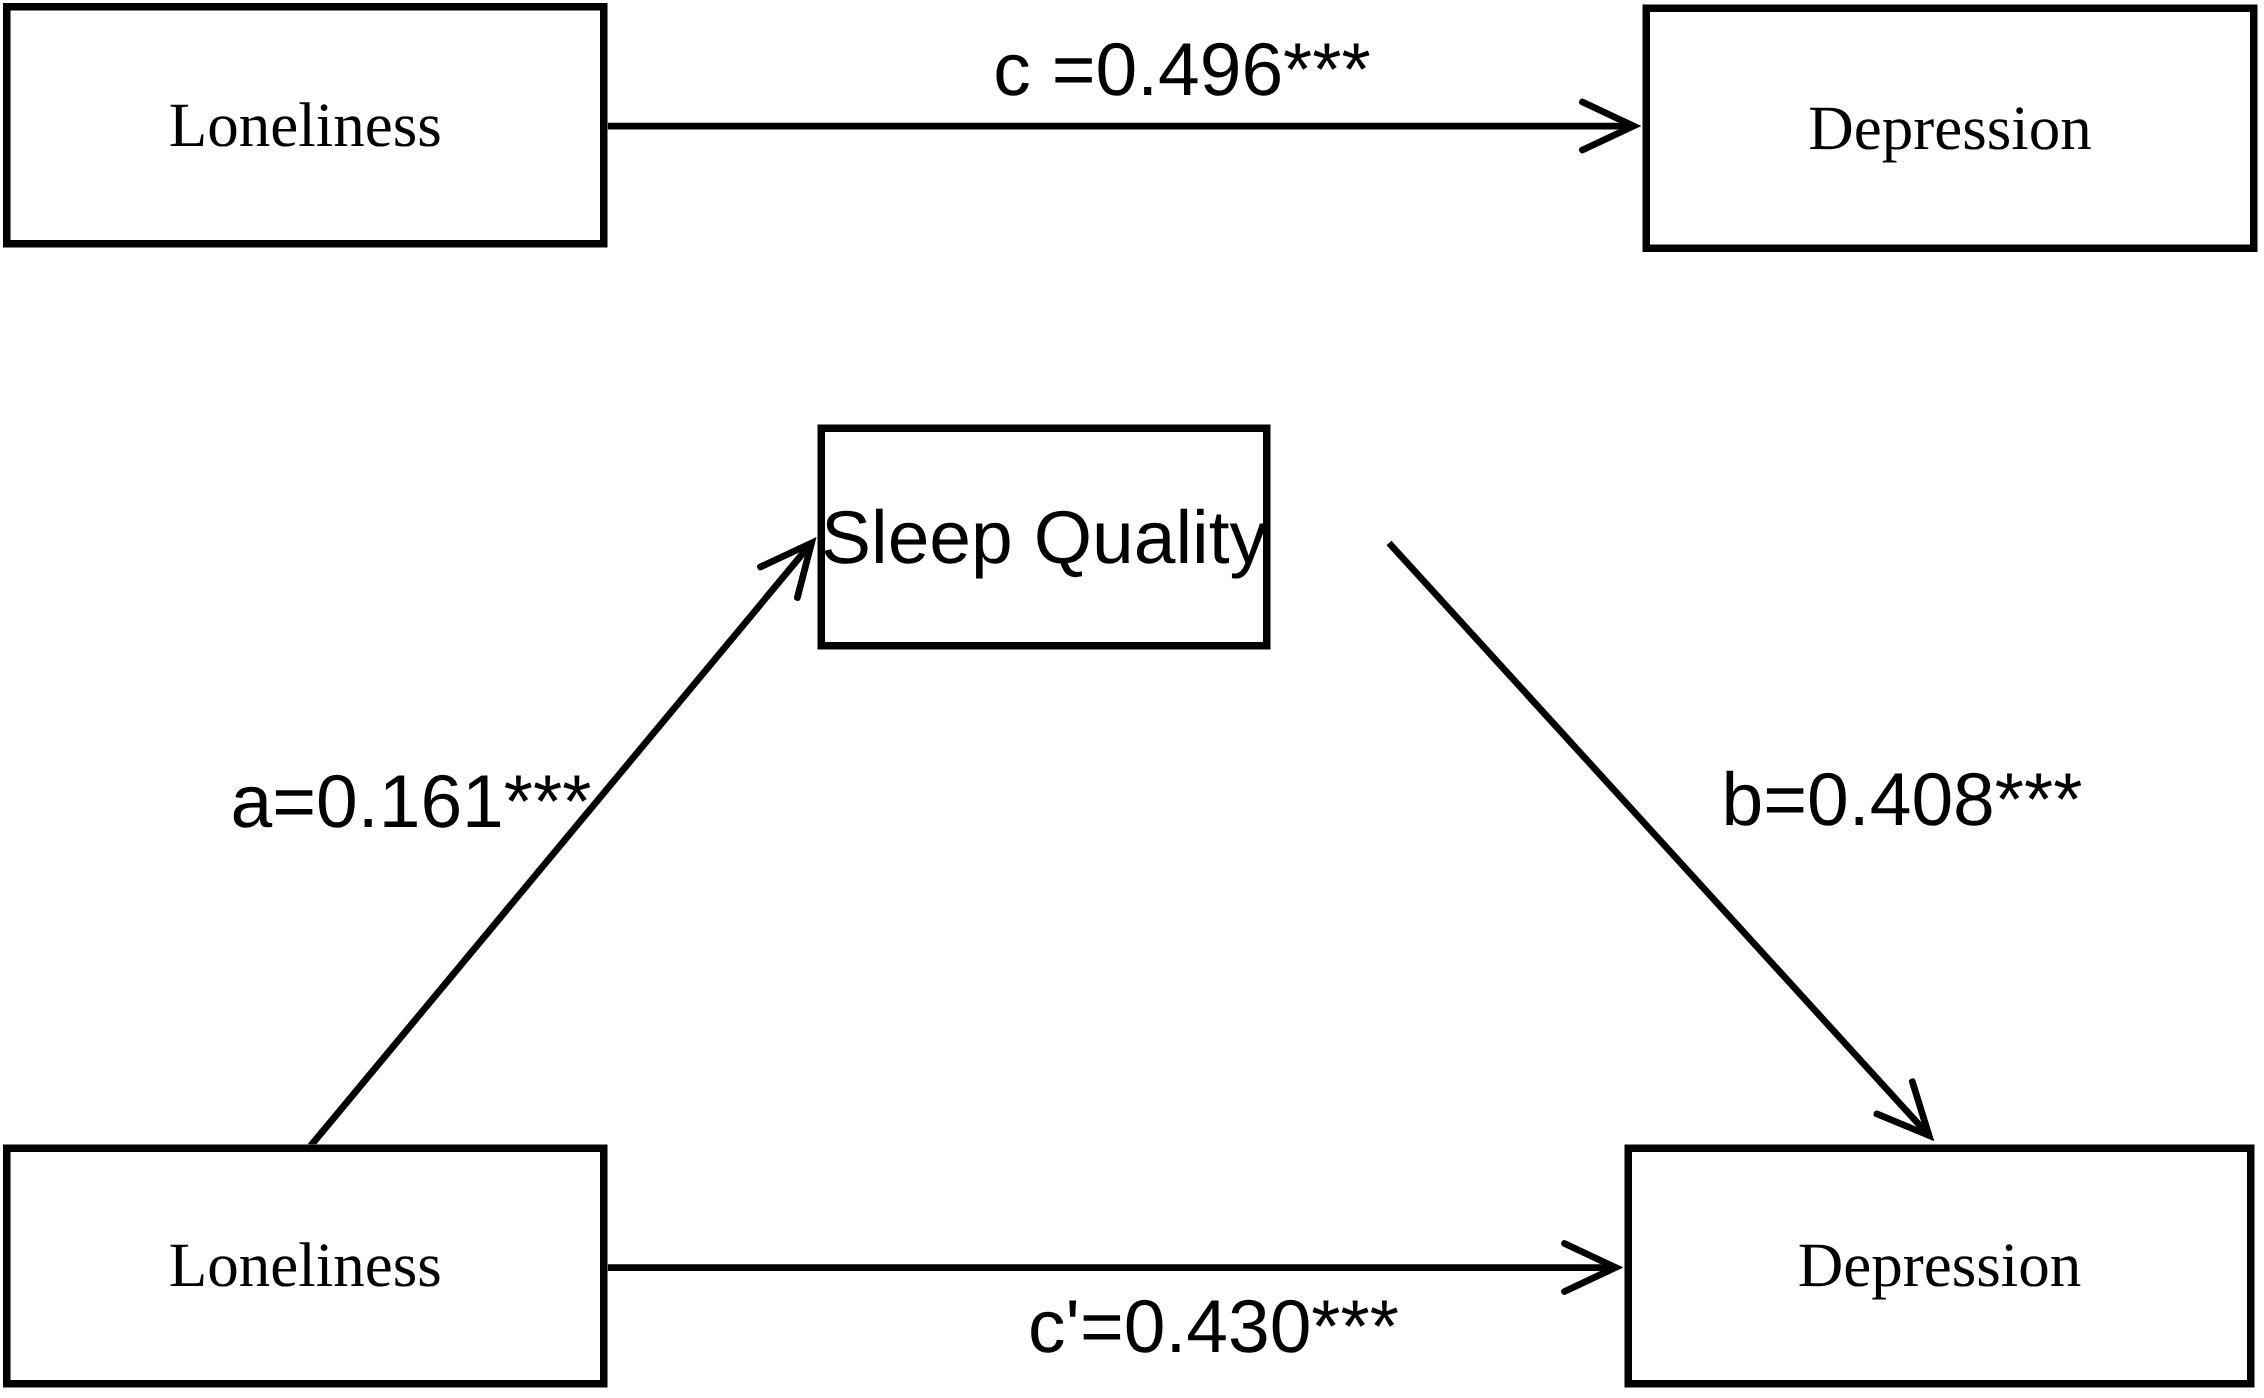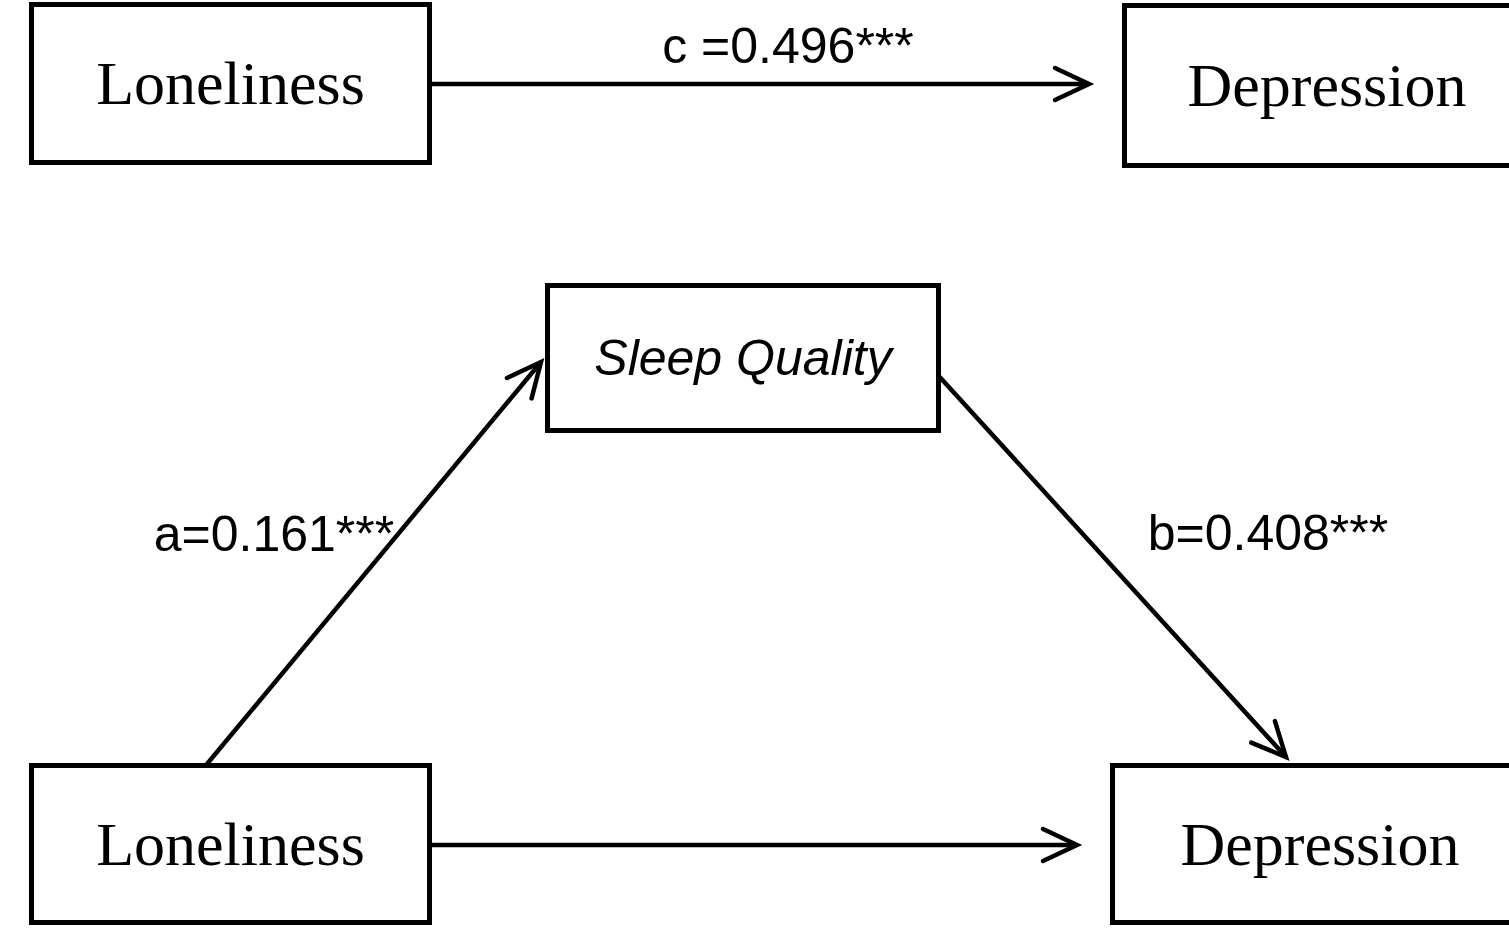--- a/index.html
+++ b/index.html
@@ -26,41 +26,40 @@
     border: 5px solid #000000;
     background: #ffffff;
     display: flex;
     align-items: center;
     justify-content: center;
     white-space: nowrap;
     color: #000000;
   }
   .node.serif {
     font-family: "Liberation Serif", serif;
-    font-size: 62px;
-    margin-left: 27px;
+    font-size: 42px;
   }
   .node.sans {
     font-family: "Liberation Sans", sans-serif;
     font-size: 50px;
   }
   .path-label {
     position: absolute;
     font-family: "Liberation Sans", sans-serif;
     font-size: 50px;
     line-height: 1.15;
     color: #000000;
     white-space: nowrap;
     transform: translateX(-50%);
     text-align: right;
   }
   
   #node-top-loneliness   { left: 2px;    top: 2px;   width: 403px; height: 163px; }
   #node-top-depression   { left: 1095px; top: 3px;   width: 410px; height: 165px; }
-  #node-sleep-quality    { left: 545px;  top: 283px; width: 396px; height: 150px; font-style: italic; }
+  #node-sleep-quality    { left: 545px;  top: 283px; width: 302px; height: 150px; }
   #node-bottom-loneliness{ left: 2px;    top: 763px; width: 403px; height: 162px; }
   #node-bottom-depression{ left: 1083px; top: 763px; width: 420px; height: 162px; }
   
   #label-path-c       { left: 788px;  top: 18px;  }
   #label-path-a       { left: 246px;  top: 506px; margin-left: 28px; }
   #label-path-b       { left: 1268px; top: 505px; }
   #label-path-c-prime { left: 809px;  top: 856px; }
 </style>
 </head>
 <body>
@@ -102,14 +101,15 @@
   <div class="node serif" id="node-bottom-depression">
     <span>Depression</span>
   </div>
 
   <div class="path-label" id="label-path-c">c =0.496***</div>
 
   <div class="path-label" id="label-path-a">a=0.161***</div>
 
   <div class="path-label" id="label-path-b">b=0.408***</div>
 
+  <div class="path-label" id="label-path-c-prime">c'=0.430***</div>
 
 </div>
 
 </body></html>

